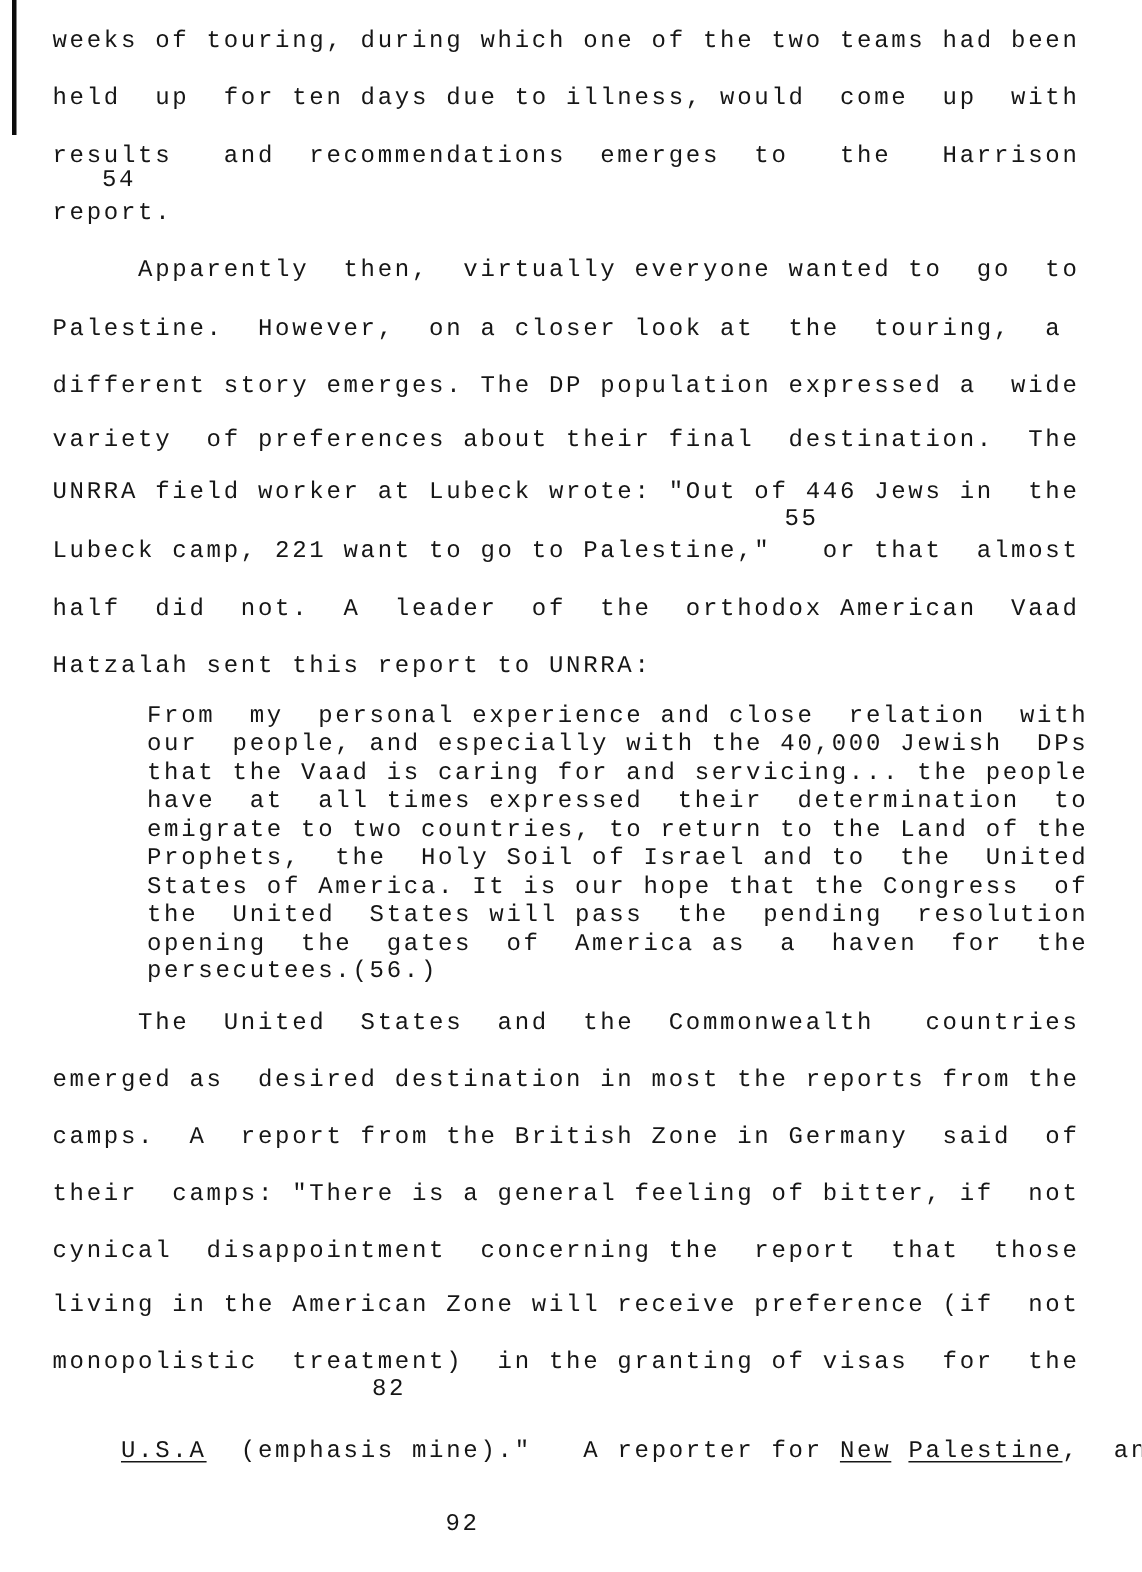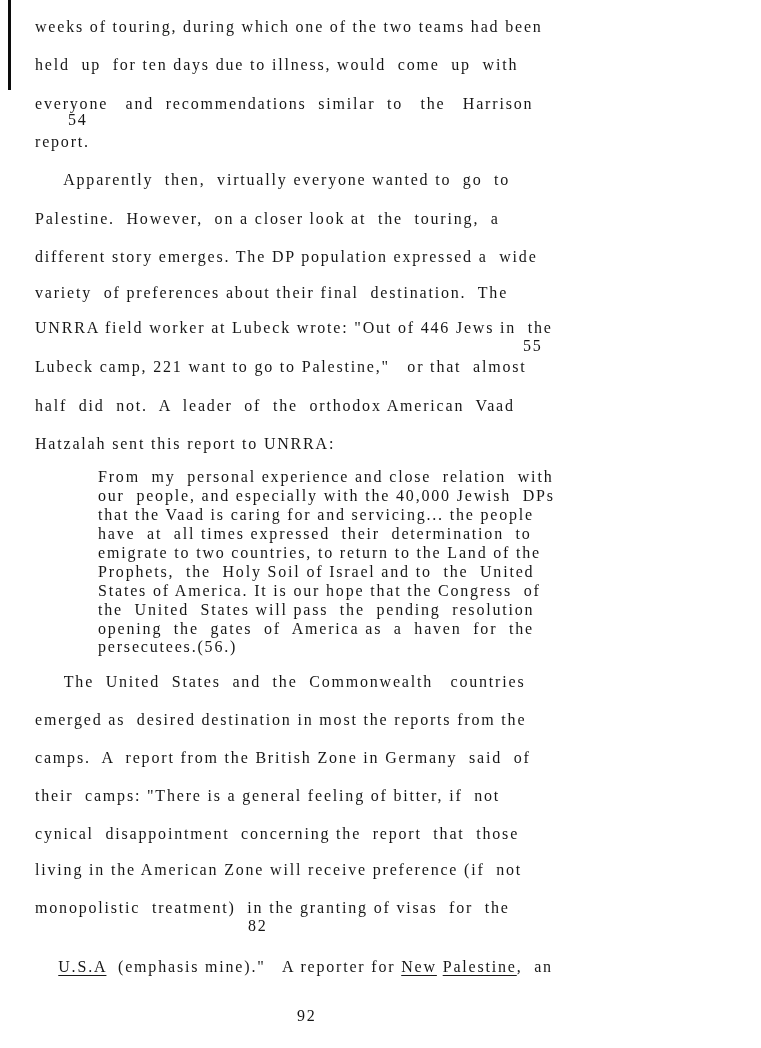--- a/index.html
+++ b/index.html
@@ -6,21 +6,21 @@
     margin: 0;
     padding: 0;
     background: #ffffff;
   }
   .page {
     position: relative;
     width: 761px;
     height: 1048px;
     background: #ffffff;
     overflow: hidden;
-    font-family: Liberation Serif, serif;
+    font-family: Liberation Mono, monospace;
     font-size: 16px;
     letter-spacing: 1.81px;
     color: #161616;
     font-weight: 500;
   }
   .ln {
     position: absolute;
     left: 35px;
     white-space: pre;
     line-height: 20px;
@@ -40,21 +40,21 @@
 </style>
 </head>
 <body>
 
 <div class="page">
 
   <div class="artifact"></div>
 
   <div class="ln" style="top:17px">weeks of touring, during which one of the two teams had been</div>
   <div class="ln" style="top:55px">held  up  for ten days due to illness, would  come  up  with</div>
-  <div class="ln" style="top:94px">everyone   and  recommendations  similar  to   the   Harrison</div>
+  <div class="ln" style="top:94px">results   and  recommendations  emerges  to   the   Harrison</div>
   <div class="ln sup" style="top:112px;left:68px">54</div>
   <div class="ln" style="top:132px">report.</div>
 
   <div class="ln" style="top:170px">     Apparently  then,  virtually everyone wanted to  go  to</div>
   <div class="ln" style="top:209px">Palestine.  However,  on a closer look at  the  touring,  a</div>
   <div class="ln" style="top:247px">different story emerges. The DP population expressed a  wide</div>
   <div class="ln" style="top:283px">variety  of preferences about their final  destination.  The</div>
   <div class="ln" style="top:318px">UNRRA field worker at Lubeck wrote: "Out of 446 Jews in  the</div>
   <div class="ln sup" style="top:338px;left:523px">55</div>
   <div class="ln" style="top:357px">Lubeck camp, 221 want to go to Palestine,"   or that  almost</div>

